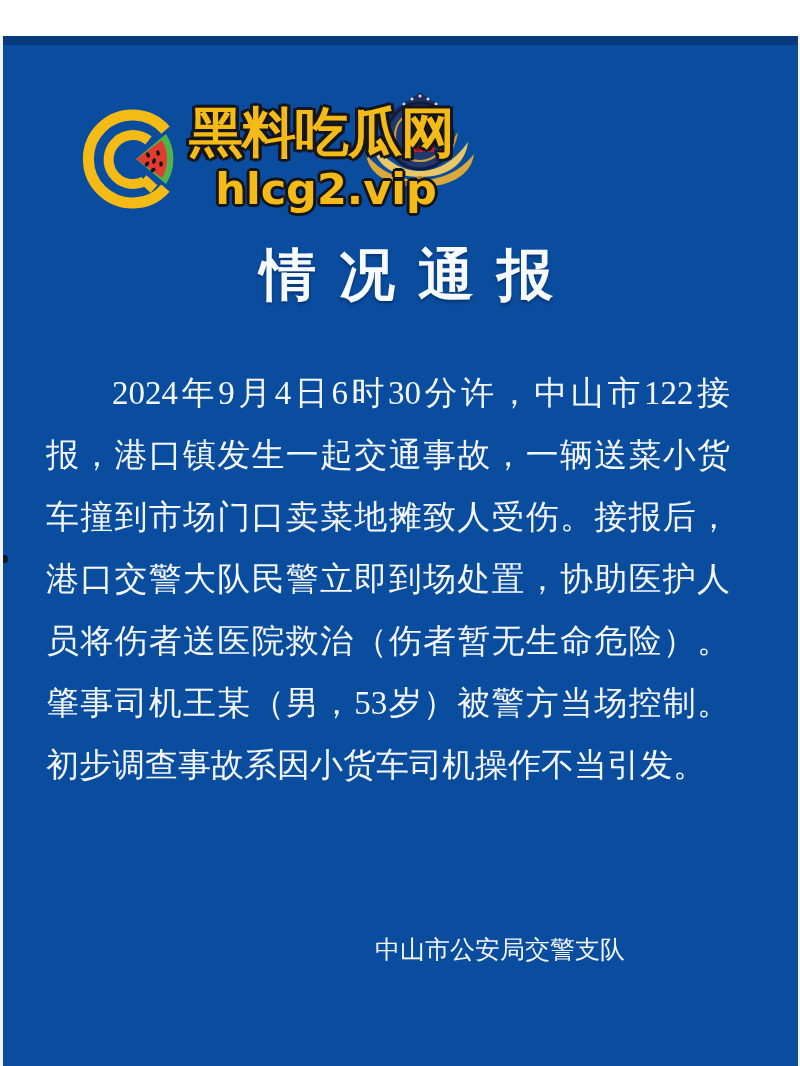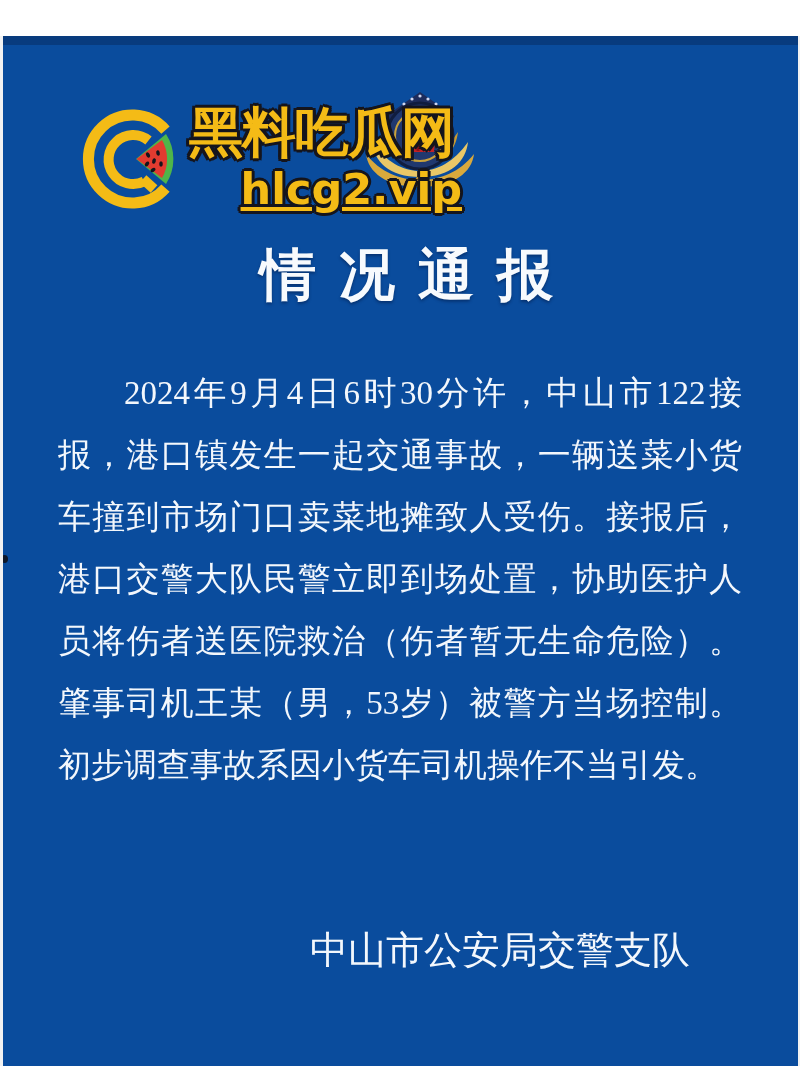--- a/index.html
+++ b/index.html
@@ -30,51 +30,50 @@
     font-family:"DejaVu Sans","Liberation Sans",sans-serif;
     font-size:54px;font-weight:900;line-height:1;letter-spacing:-1px;
     color:#f4bb16;white-space:nowrap;
     text-shadow:
       -3px -2px 0 #15151d, 3px -2px 0 #15151d,
       -3px  2px 0 #15151d, 3px  2px 0 #15151d,
        0 -3px 0 #15151d, 0 3px 0 #15151d,
       -3px 0 0 #15151d, 3px 0 0 #15151d;
   }
   .site-url{
-    position:absolute;left:190px;top:132px;width:272px;text-align:right;
+    position:absolute;left:190px;top:132px;width:272px;text-align:center;
     font-family:"DejaVu Sans","Liberation Sans",sans-serif;
     font-size:43px;font-weight:900;line-height:1;
     color:#f4bb16;white-space:nowrap;
     text-shadow:
       -2px -2px 0 #15151d, 2px -2px 0 #15151d,
       -2px  2px 0 #15151d, 2px  2px 0 #15151d,
        0 -3px 0 #15151d, 0 3px 0 #15151d,
       -3px 0 0 #15151d, 3px 0 0 #15151d;
-    text-decoration: underline;
   }
   
   .title{
     position:absolute;left:0;top:211px;width:800px;
     text-align:center;
     font-size:56px;font-weight:bold;line-height:1;
     letter-spacing:23px;padding-left:36px;box-sizing:border-box;
     color:#f7fafd;
     text-shadow:0 2px 3px rgba(0,20,60,0.45);
   }
   .body-text{
-    position:absolute;left:58px;top:326px;width:684px;
+    position:absolute;left:46px;top:326px;width:684px;
     font-size:33px;line-height:62px;
     color:#f3f7fc;
     text-align:justify;
     text-justify:inter-character;
   }
   .body-text p{margin:0;text-indent:2em;}
   .signature,.date-line{
     position:absolute;left:200px;width:600px;text-align:center;
-    font-size:38px;line-height:44px;color:#f3f7fc;
+    font-size:25px;line-height:44px;color:#f3f7fc;
   }
   .signature{top:892px;}
   .date-line{top:955px;}
 </style>
 </head>
 <body>
 
 <div class="poster">
 
   <div class="top-shade"></div>

